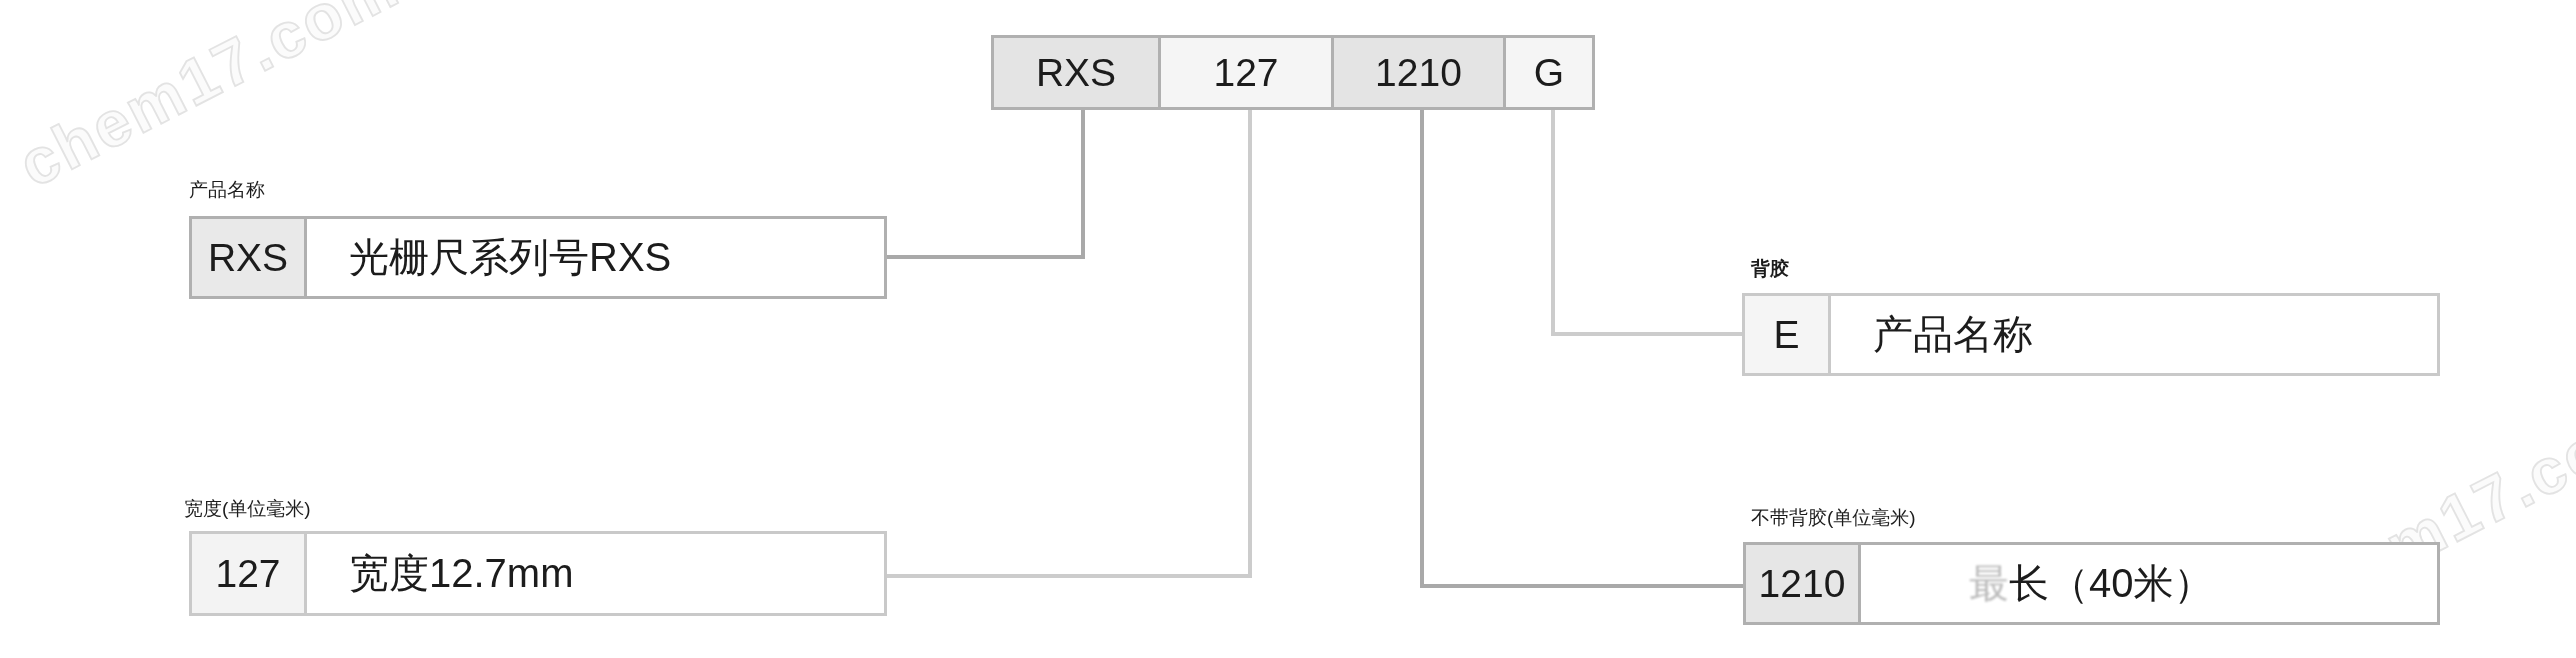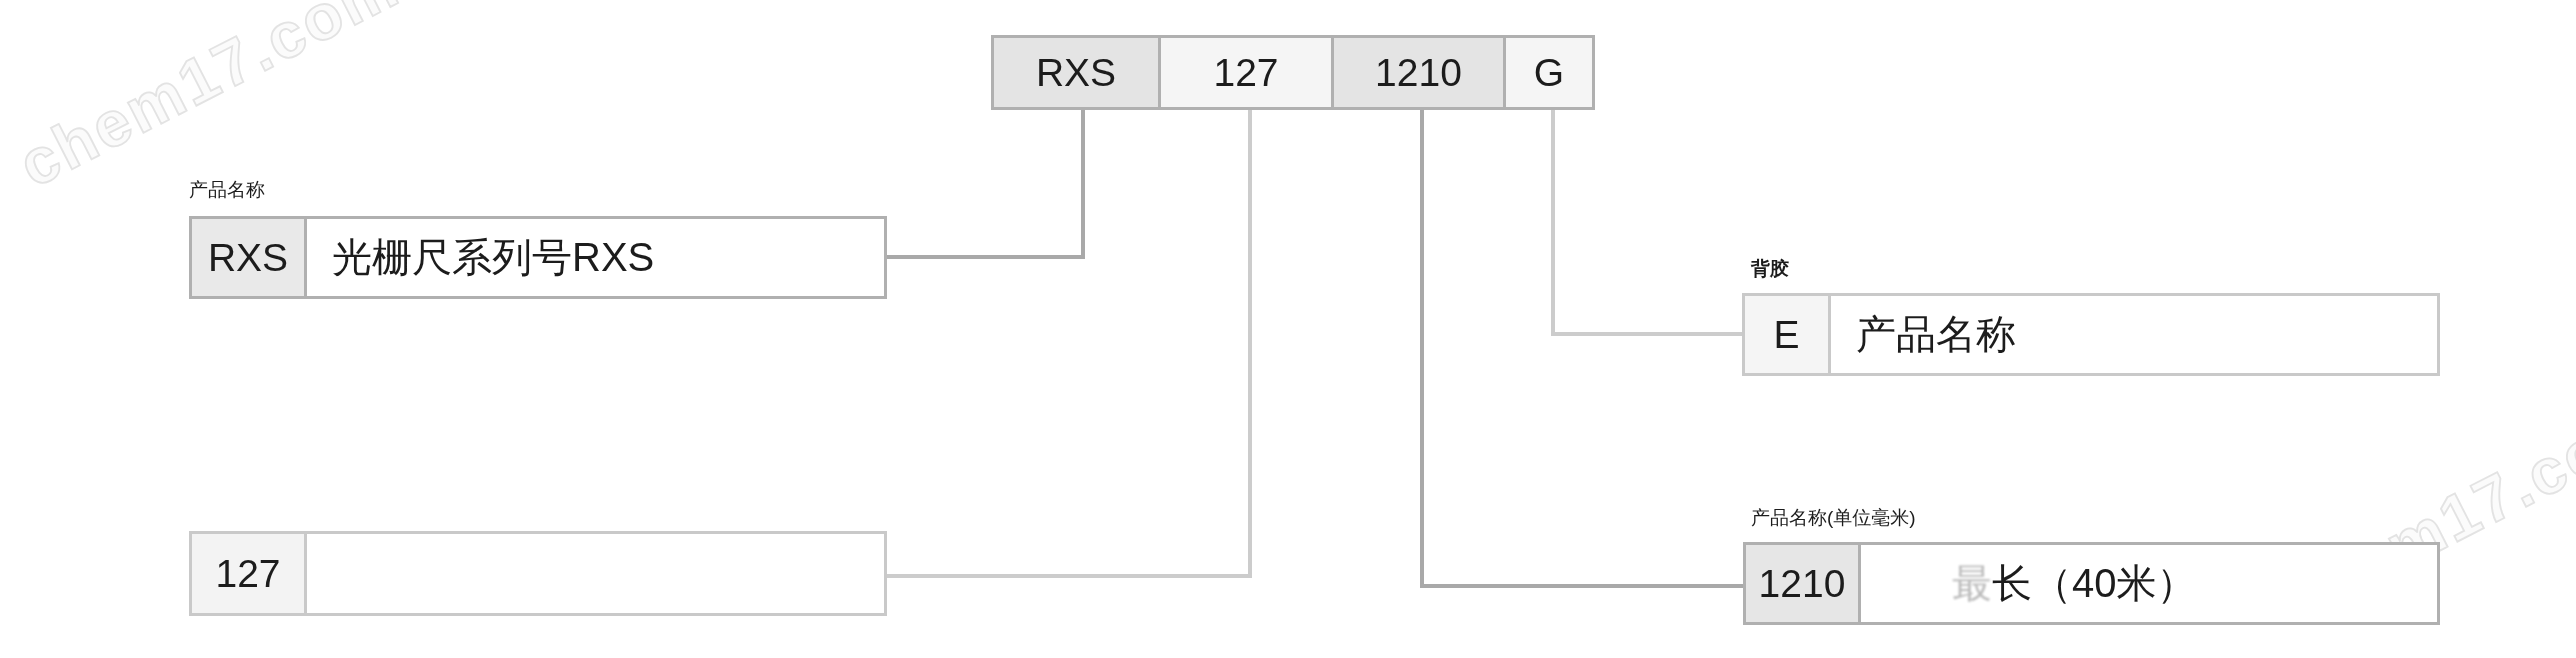--- a/index.html
+++ b/index.html
@@ -81,21 +81,21 @@
     display:flex;align-items:center;justify-content:center;
     font-size:39px;
     flex:0 0 auto;
   }
   .b-dark .info-code{border-right:3.7px solid #b0b0b0;}
   .b-light .info-code{border-right:3.7px solid #c9c9c9;}
   .info-desc{
     flex:1;
     display:flex;align-items:center;
     font-size:40px;
-    padding-left:25px;
+    padding-left:42px;
     white-space:nowrap;
   }
   .lab-product{left:189px;top:169px;}
   .box-product{left:189px;top:216px;width:698px;height:83px;}
   .box-product .info-code{width:115px;background:#e9e9e9;}
 
   .lab-width{left:184px;top:488px;}
   .box-width{left:189px;top:531px;width:698px;height:85px;}
   .box-width .info-code{width:115px;background:#f3f3f3;}
 
@@ -133,31 +133,33 @@
   <div class="line l-dark h-1210"></div>
   <div class="line l-light v-g"></div>
   <div class="line l-light h-g"></div>
 
   <div class="sec-label lab-product">产品名称</div>
   <div class="info-box b-dark box-product">
     <div class="info-code">RXS</div>
     <div class="info-desc">光栅尺系列号RXS</div>
   </div>
 
+  <div class="sec-label lab-width">宽度(单位毫米)</div>
   <div class="info-box b-light box-width">
     <div class="info-code">127</div>
+    <div class="info-desc">宽度12.7mm</div>
   </div>
 
   <div class="sec-label lab-backing">背胶</div>
   <div class="info-box b-light box-backing">
     <div class="info-code">E</div>
     <div class="info-desc">产品名称</div>
   </div>
 
-  <div class="sec-label lab-length">产品名称(单位毫米)</div>
+  <div class="sec-label lab-length">不带背胶(单位毫米)</div>
   <div class="info-box b-dark box-length">
     <div class="info-code">1210</div>
     <div class="info-desc">
       <span class="desc-gap"></span>
       <span class="faded">最</span>
       <span>长（40米）</span>
     </div>
   </div>
 
 </div>

